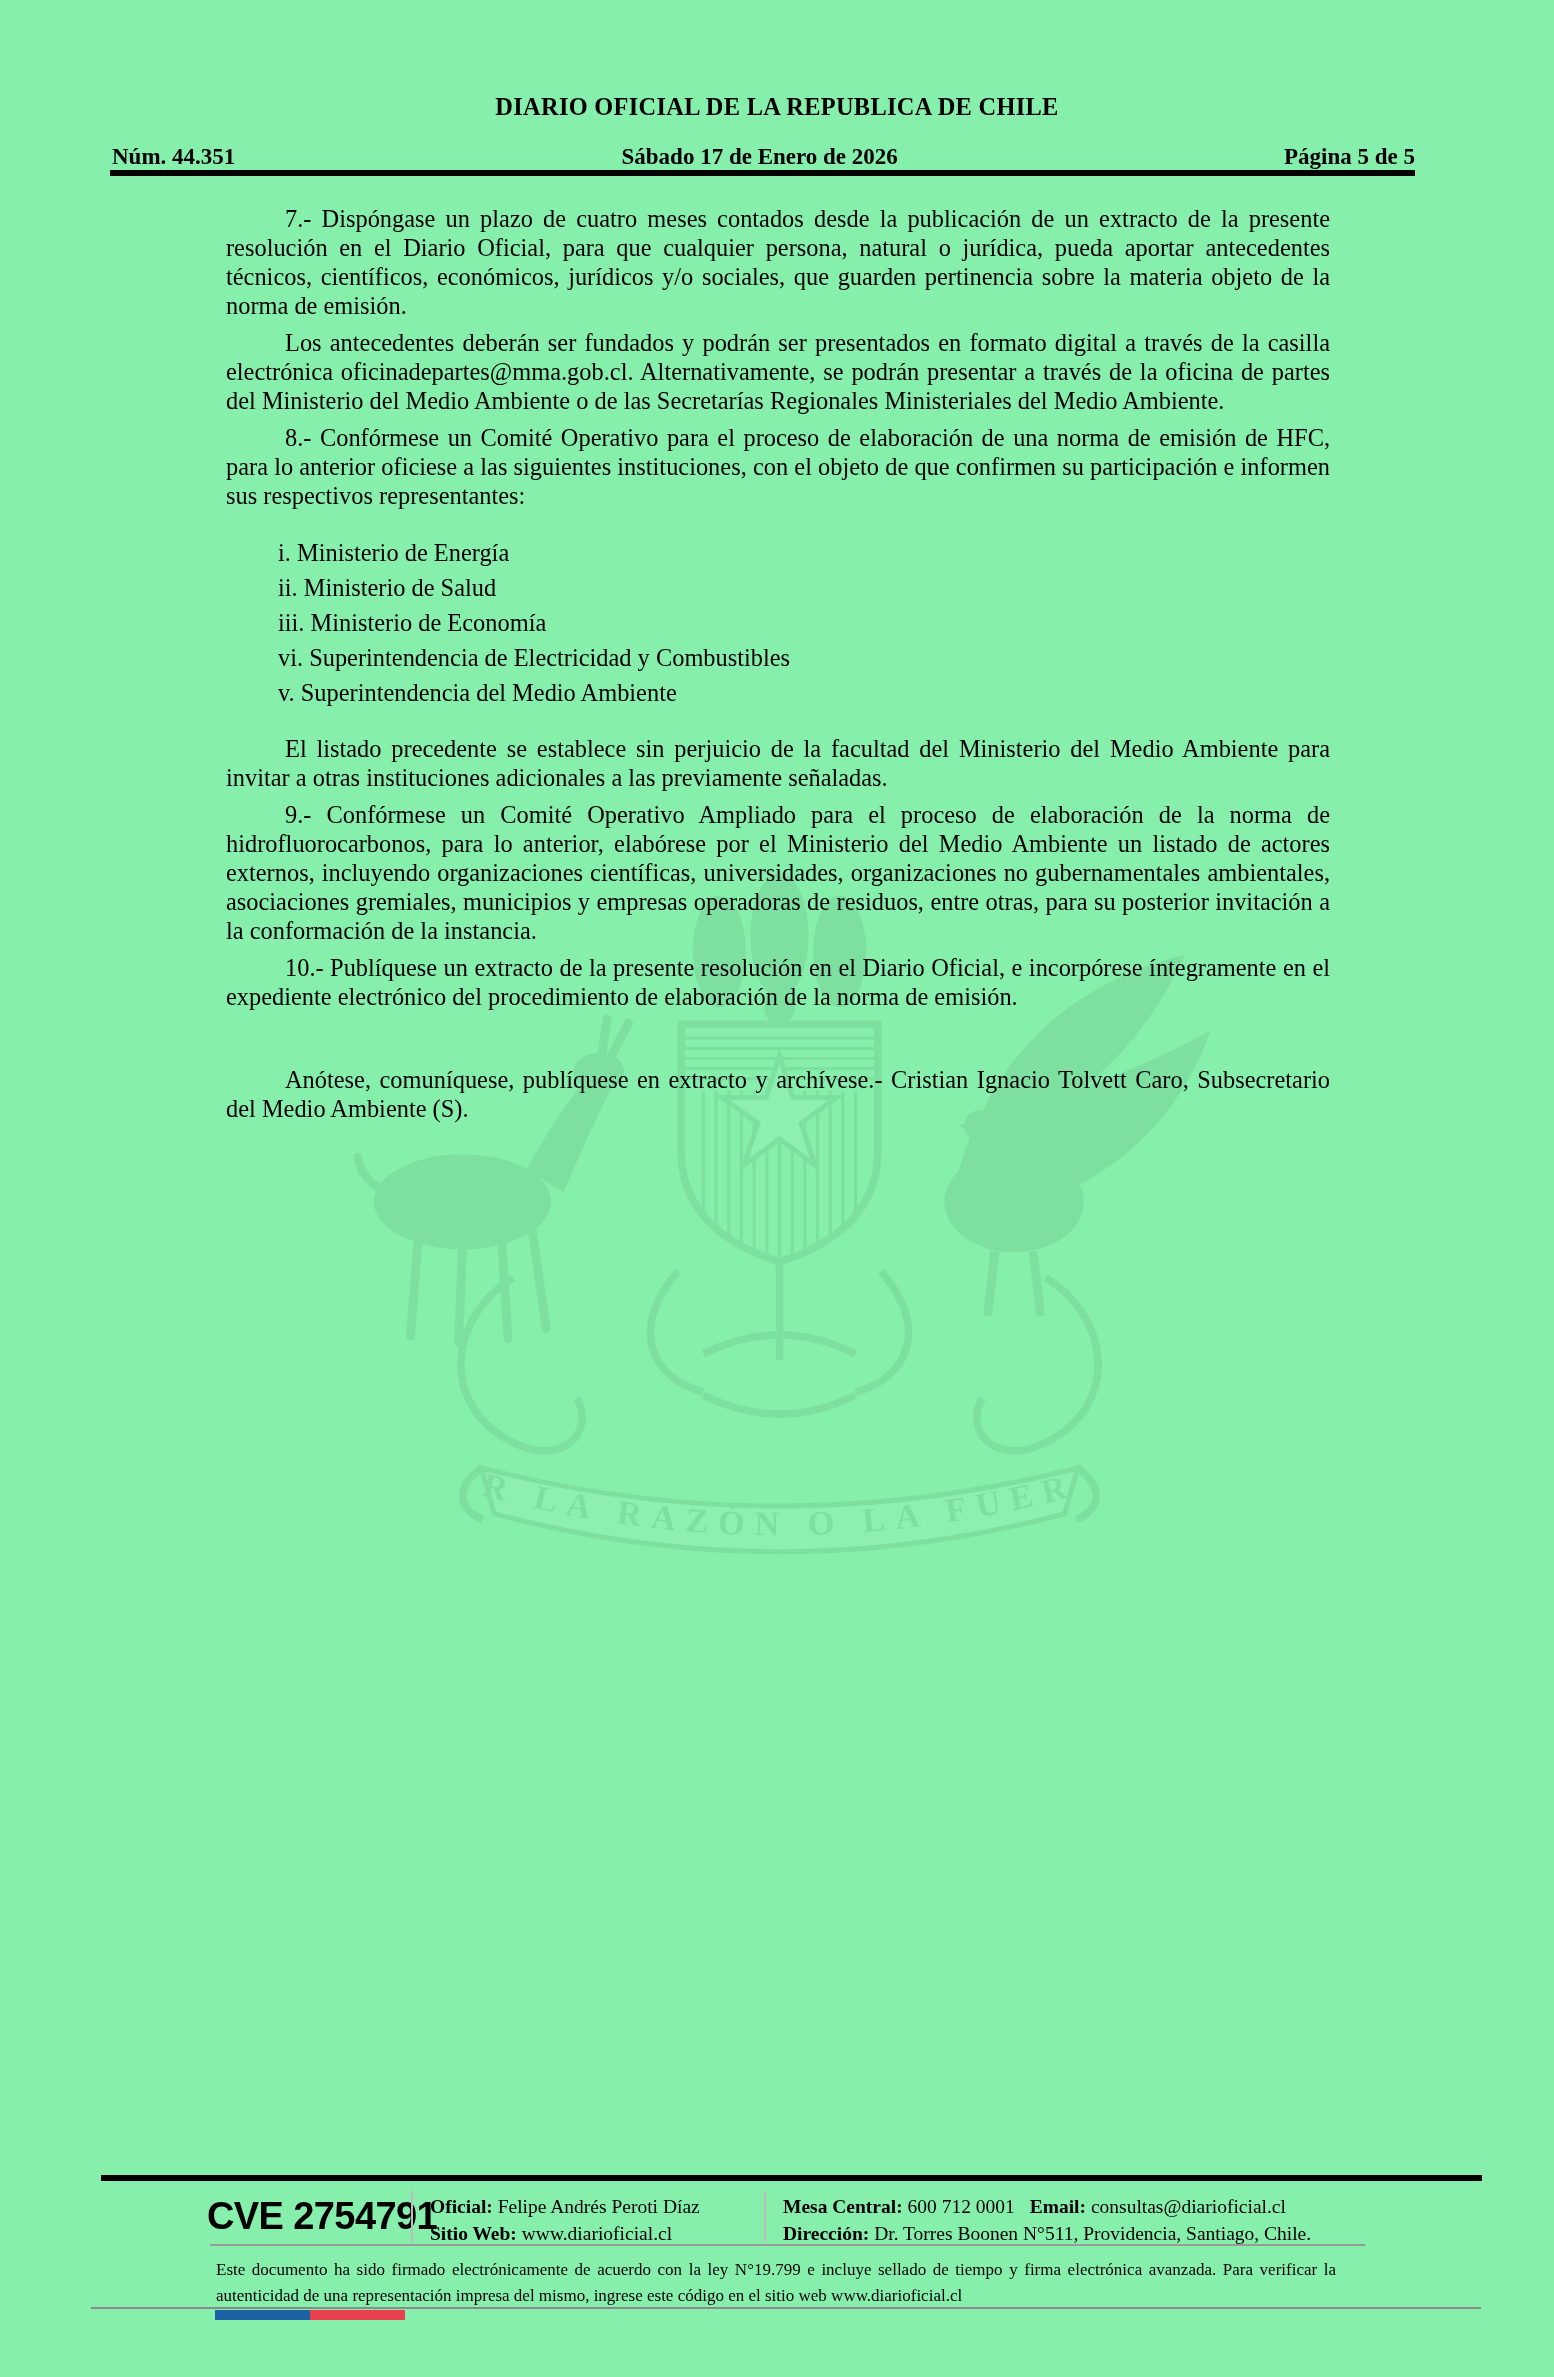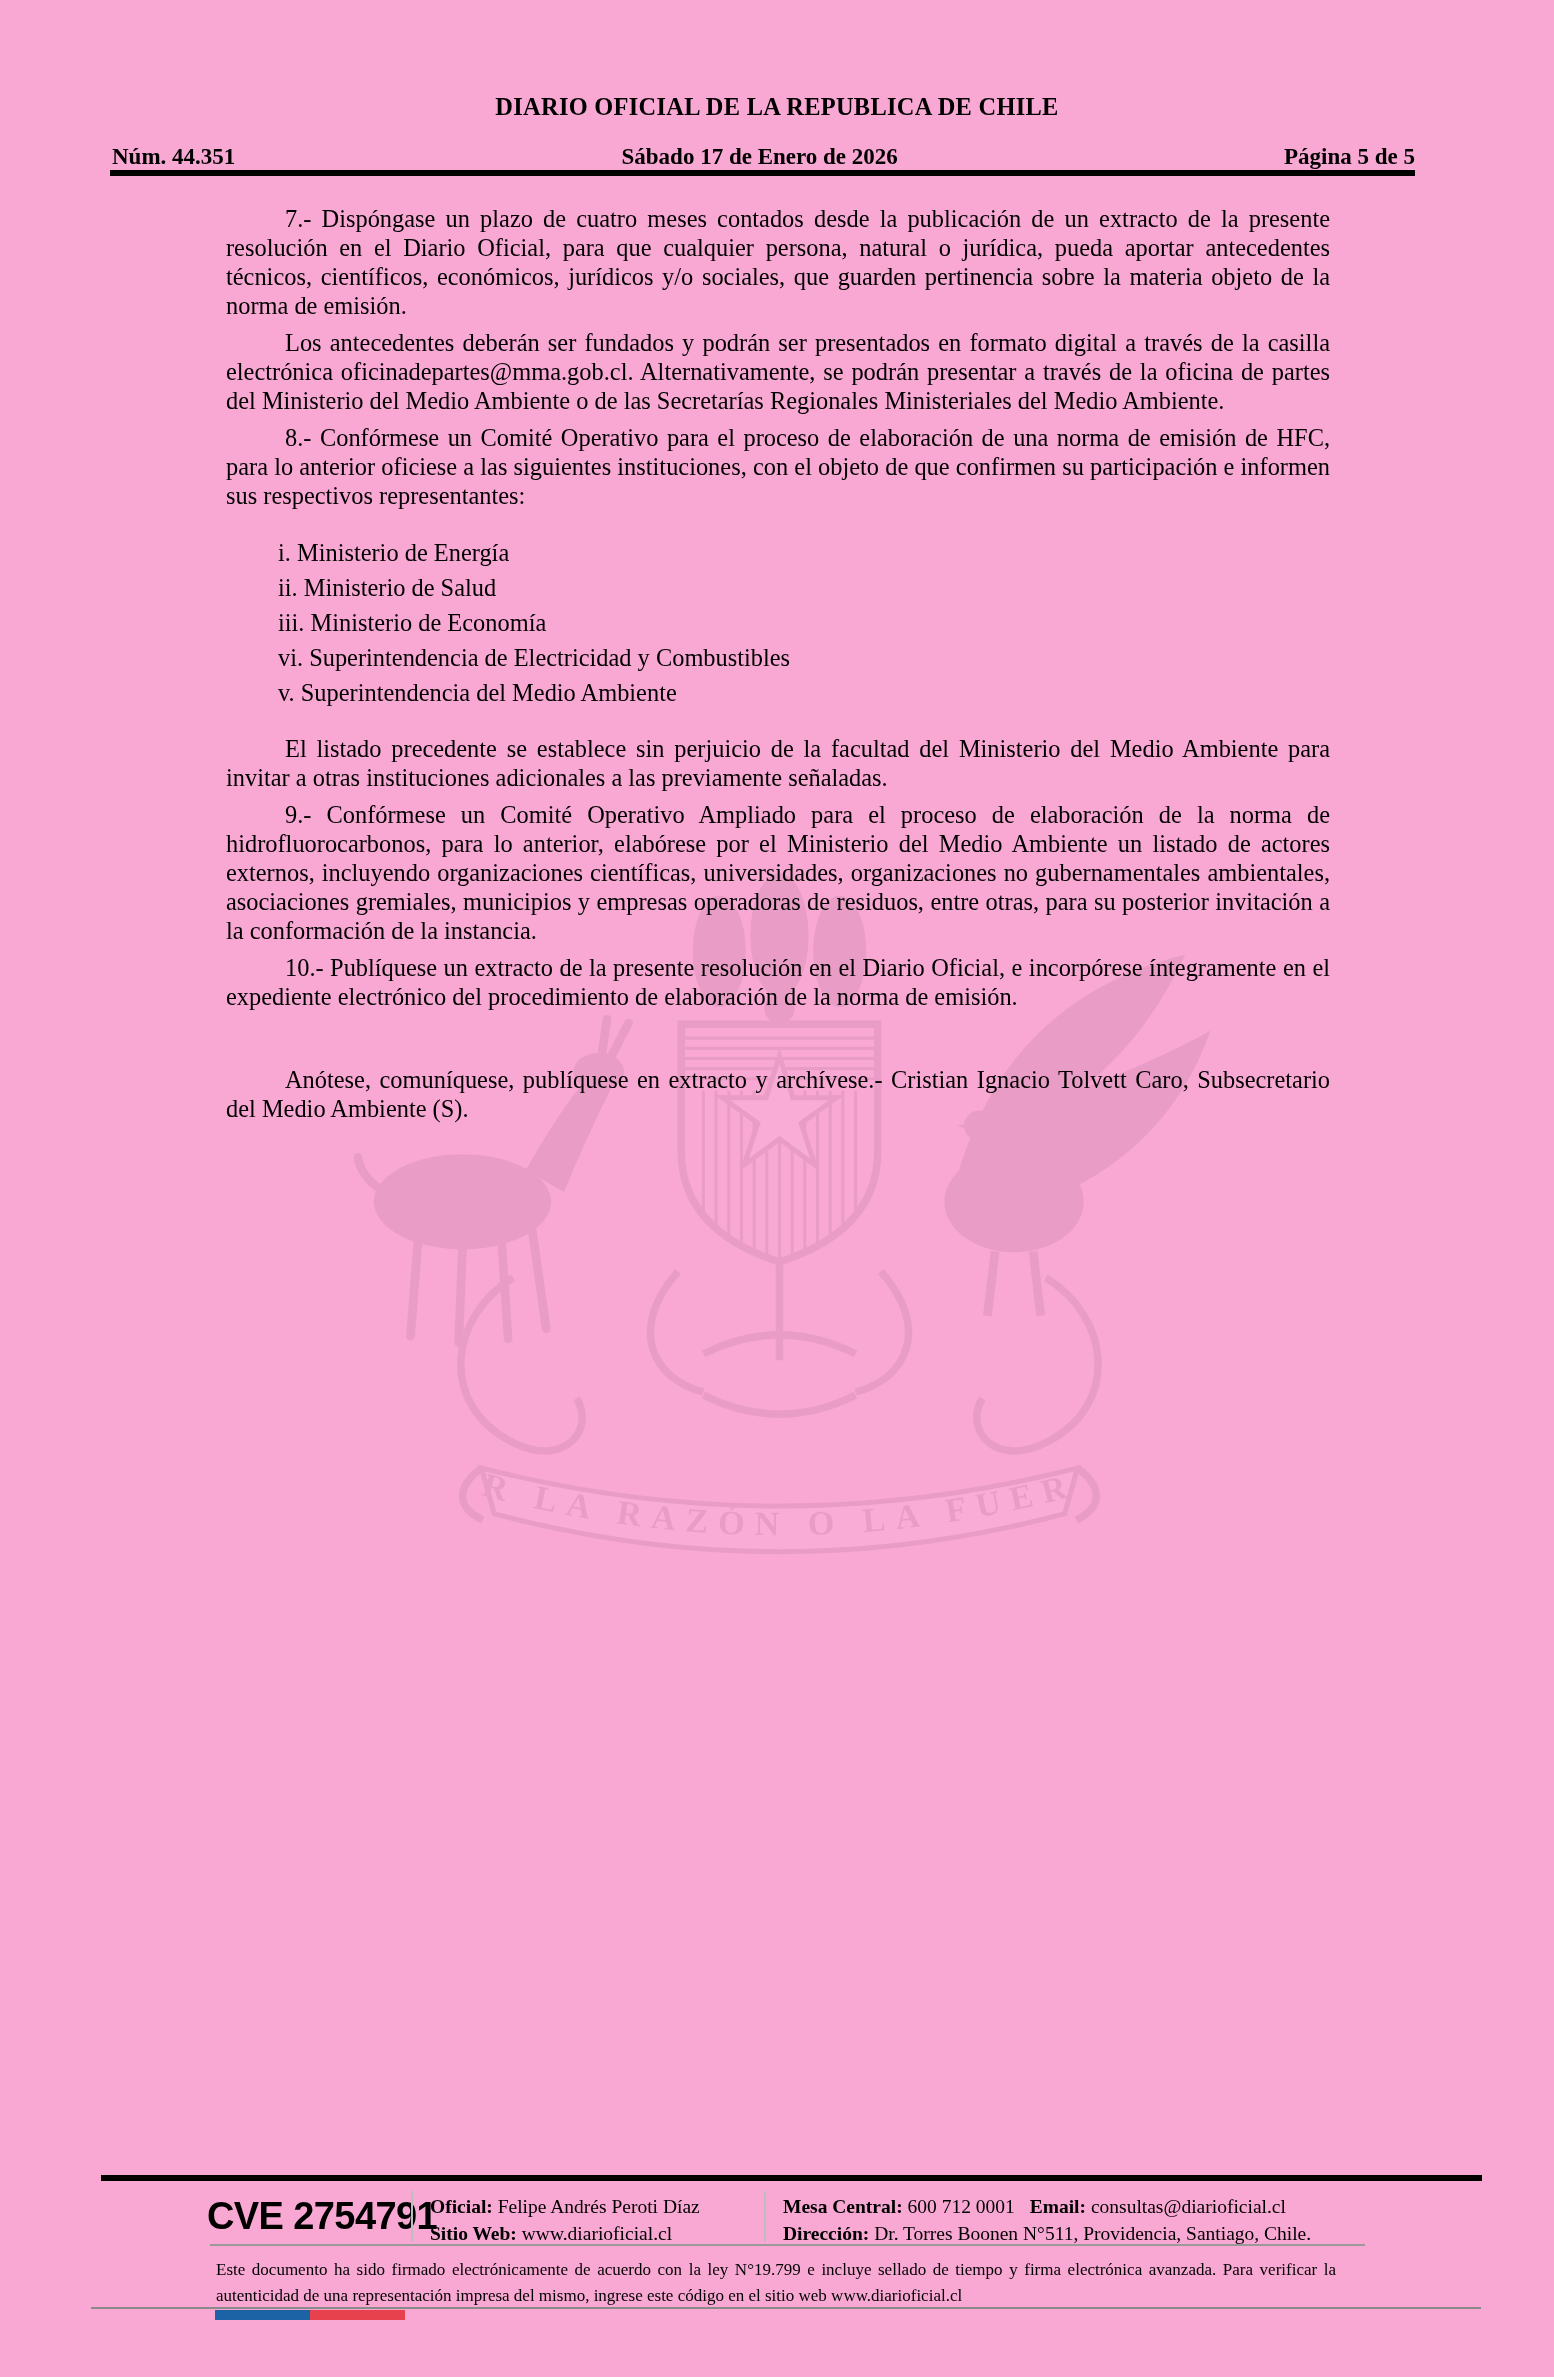--- a/index.html
+++ b/index.html
@@ -1,20 +1,20 @@
 <!DOCTYPE html>
 <html style="font-size:9.8px"><head>
 <meta charset="utf-8">
 <style>
   html, body { margin: 0; padding: 0; background: #ffffff; }
   .page {
     position: relative;
     width: 1554px;
     height: 2377px;
-    background: #f9a8d4;
+    background: #86efac;
     color: #000;
     font-family: "Liberation Serif", serif;
     overflow: hidden;
   }
 
   
   .masthead-title {
     position: absolute;
     top: 93px; left: 0; right: 0;
     text-align: center;

